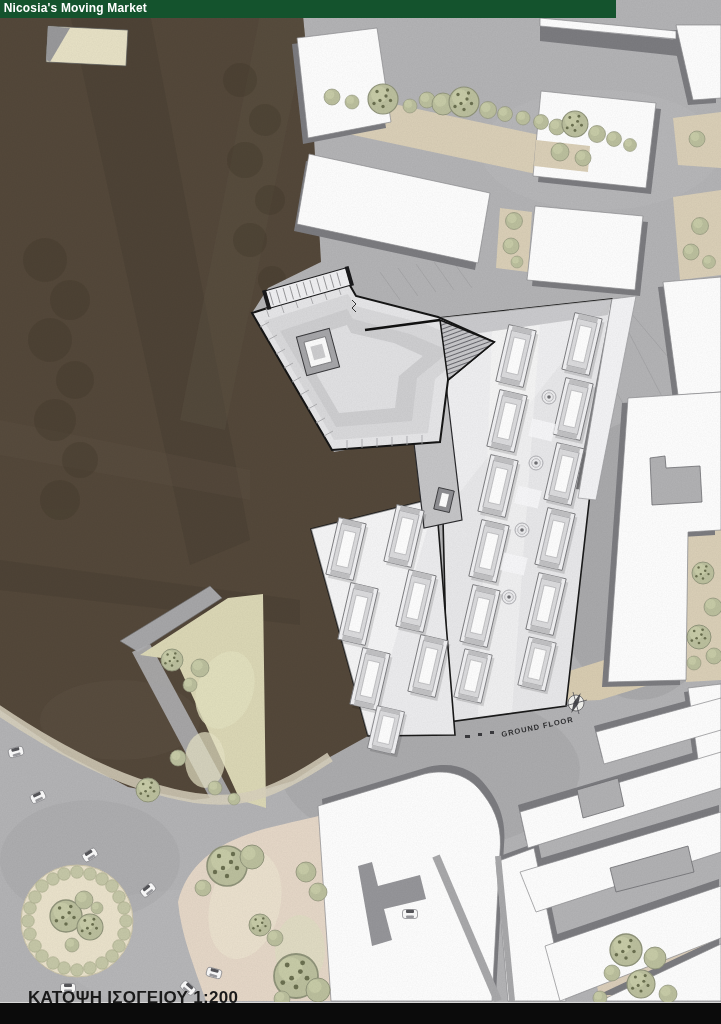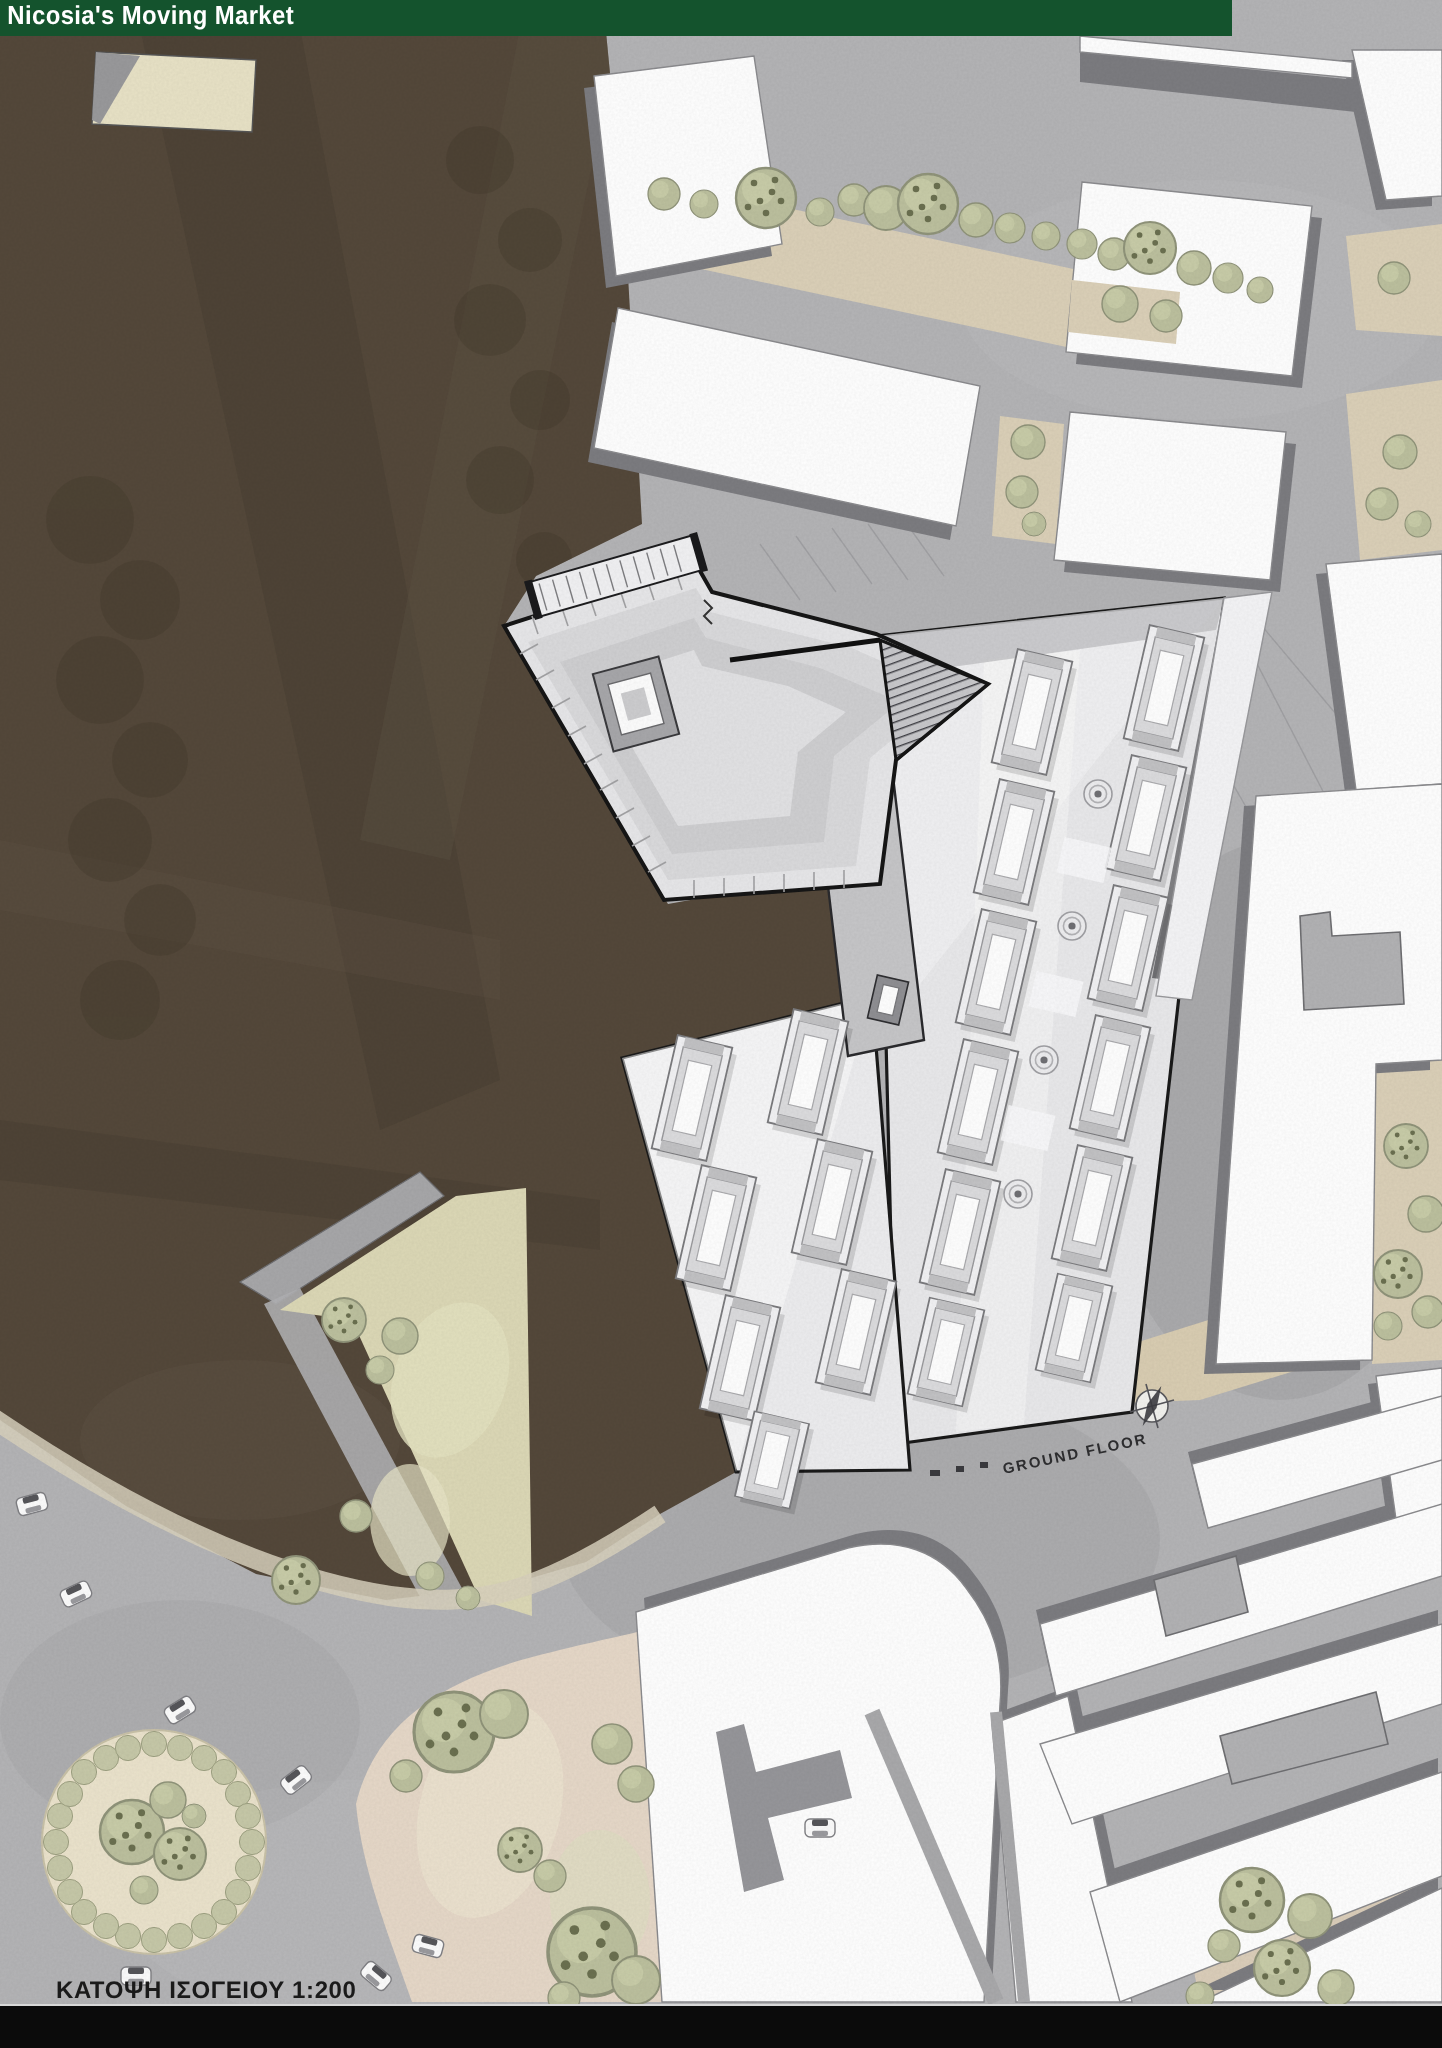--- a/index.html
+++ b/index.html
@@ -4,21 +4,21 @@
 <style>
   html,body{margin:0;padding:0;background:#222;}
   #stage{position:relative;width:721px;height:1024px;overflow:hidden;
          font-family:"Liberation Sans",sans-serif;background:#b4b4b6;}
   #plan-svg{position:absolute;left:0;top:0;}
   .titlebar{position:absolute;left:0;top:0;width:616px;height:18px;
             background:#14532d;z-index:5;display:flex;align-items:flex-start;}
   .titlebar span{color:#fff;font-weight:bold;font-size:13px;letter-spacing:.2px;
                  padding-left:4px;transform:scaleX(.92);transform-origin:left;}
   .scale-label{position:absolute;left:4px;top:988px;z-index:5;color:#1a1a1a;
-               font-weight:bold;font-size:12px;letter-spacing:.3px;padding-left:24px;}
+               font-weight:bold;font-size:17px;letter-spacing:.3px;padding-left:24px;}
   .bottombar{position:absolute;left:0;top:1002px;width:721px;height:22px;
              background:#0b0b0b;z-index:4;border-top:1px solid #d8d8d8;}
   text{font-family:"Liberation Sans",sans-serif;}
 </style>
 </head>
 <body>
 
 <div id="stage">
 
 <div class="titlebar">

